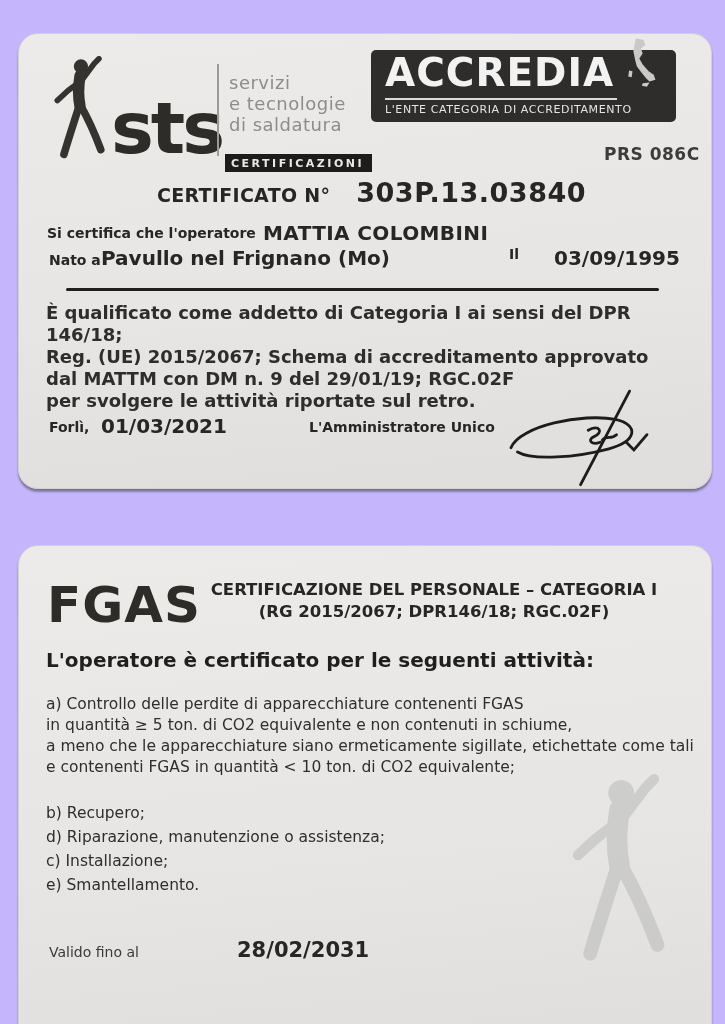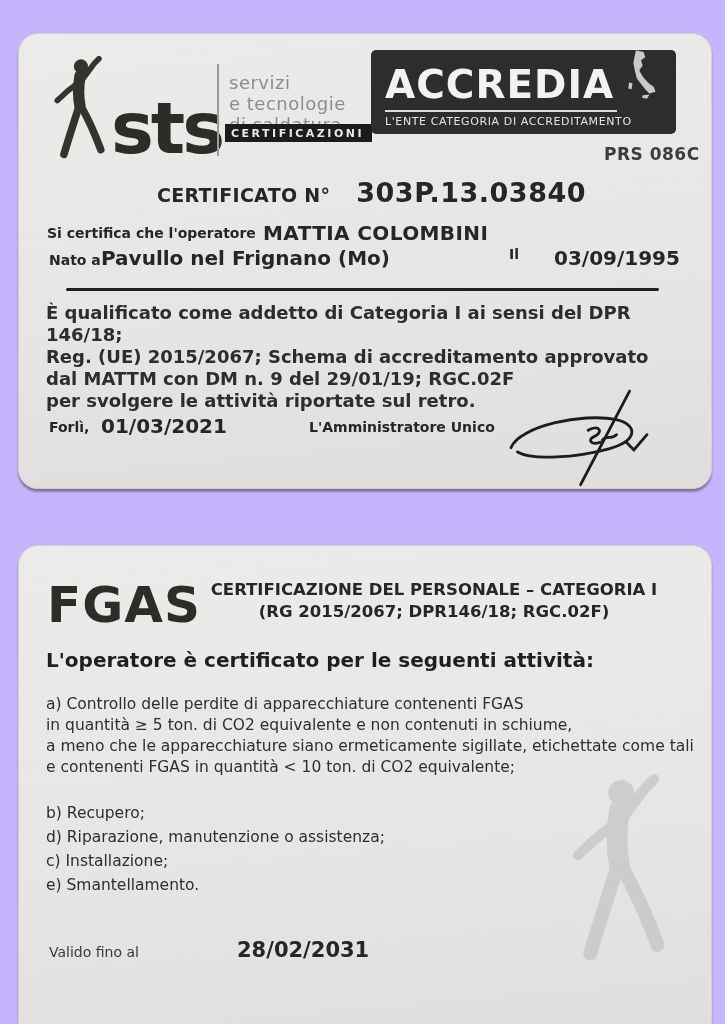--- a/index.html
+++ b/index.html
@@ -24,21 +24,21 @@
   .sts-word { font-size:72px; font-weight:bold; letter-spacing:-3px; color:#2e2c29; line-height:1; }
   .logo-divider { width:2px; height:92px; background:#9a9a98; }
   .tagline { font-size:18px; line-height:21px; color:#8d8c8a; letter-spacing:.5px; }
   .cert-badge {
     background:#1d1c1a; color:#e8e8e8; font-size:11px; font-weight:bold;
     letter-spacing:2.5px; padding:3px 8px 2px 8px;
   }
 
   
   .accredia {
-    background:#2e2d2b; border-radius:5px; width:305px; height:84px;
+    background:#2e2d2b; border-radius:5px; width:305px; height:72px;
     padding:8px 12px 6px 14px; display:flex; flex-direction:column; justify-content:flex-end;
   }
   .accredia-main { display:flex; align-items:flex-end; }
   .accredia-word { color:#f2f2f2; font-size:39px; font-weight:bold; letter-spacing:1px; line-height:1; }
   .accredia-sub {
     color:#e5e5e5; font-size:11px; letter-spacing:.6px; margin-top:6px;
     border-top:2px solid #dcdcdc; padding-top:3px; width:232px; white-space:nowrap;
   }
   .italy { margin-left:10px; color:#c9c9c7; }
   .prs-code { font-size:17px; font-weight:bold; color:#3c3c3c; letter-spacing:.5px; }
@@ -89,21 +89,21 @@
       </div>
     </div>
 
     <div class="abs logo-divider" style="left:198px; top:30px;"></div>
 
     <div class="abs tagline" style="left:210px; top:38px;">
       <div>servizi</div>
       <div>e tecnologie</div>
       <div>di saldatura</div>
     </div>
-    <div class="abs cert-badge" style="left:206px; top:90px;padding-left:6px;">CERTIFICAZIONI</div>
+    <div class="abs cert-badge" style="left:206px; top:120px;padding-left:6px;">CERTIFICAZIONI</div>
 
     <div class="abs accredia" style="left:352px; top:16px;">
       <div class="accredia-main">
         <span class="accredia-word">ACCREDIA</span>
         <span class="italy">
           <svg width="34" height="52" viewBox="0 0 40 60" fill="currentColor">
             <path d="M14 2 L23 4 L25 10 L20 14 L22 20 L18 26 L22 33 L29 41 L35 45 L37 51 L30 53 L26 49 L21 43 L15 35 L13 27 L11 17 Z"></path>
             <path d="M22 55 L30 54 L27 59 L21 58 Z"></path>
             <path d="M6 40 L10 41 L9 48 L5 47 Z"></path>
           </svg>

